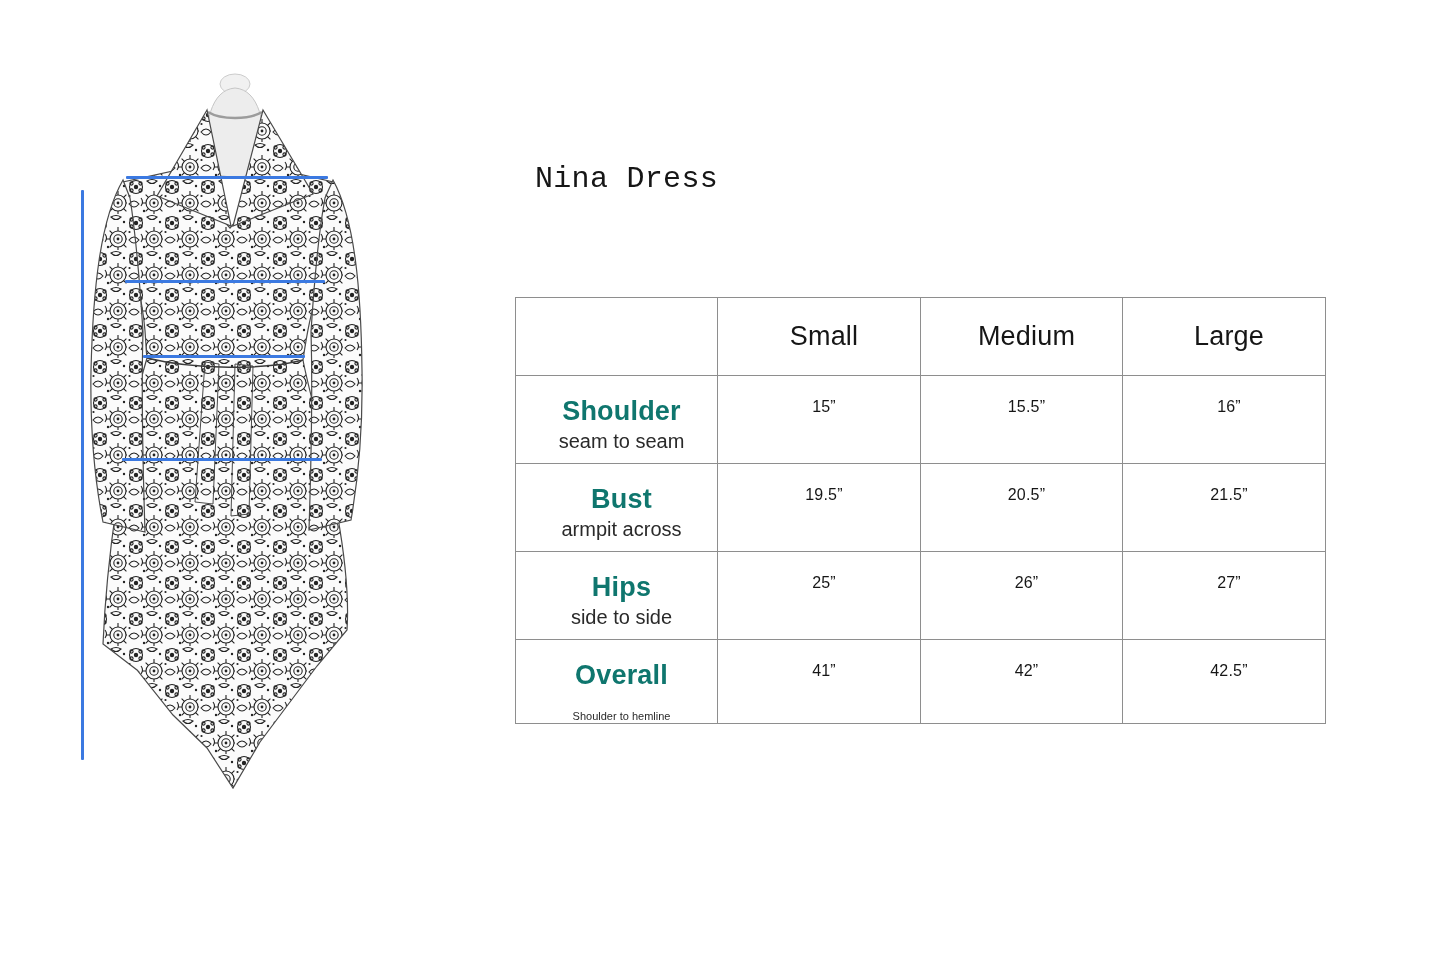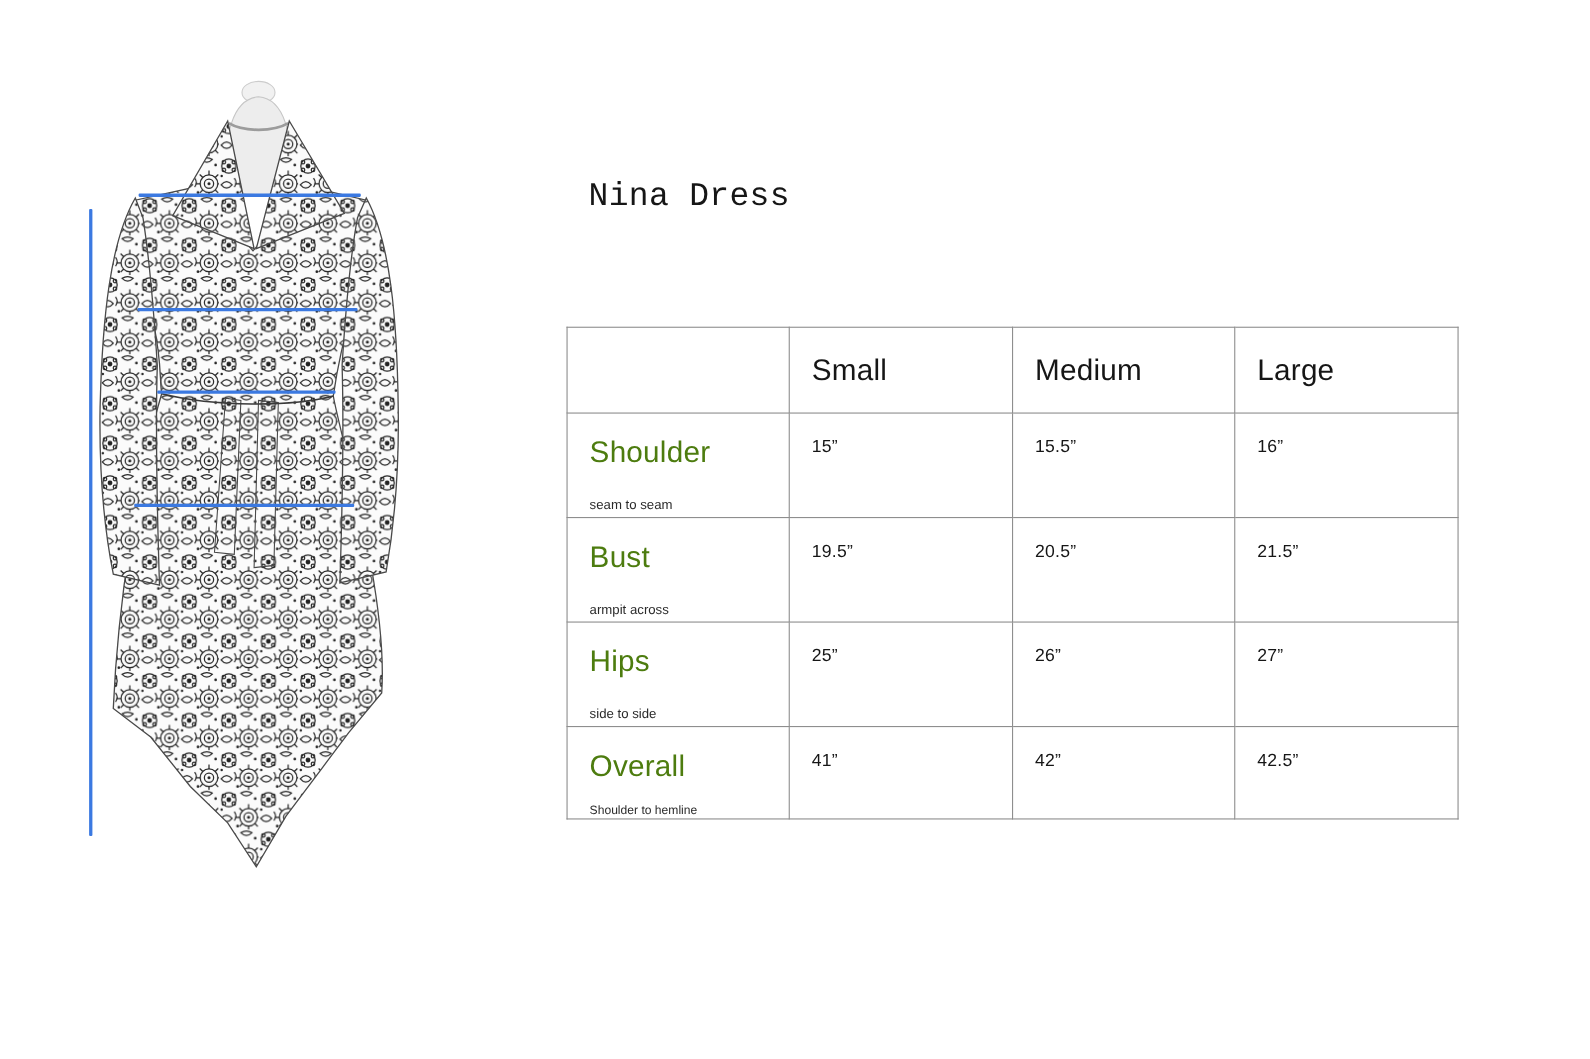--- a/index.html
+++ b/index.html
@@ -38,34 +38,34 @@
     border-collapse:collapse;table-layout:fixed;
     width:810px;
   }
   .size-table col.c0{width:202px;}
   .size-table col.c1{width:203px;}
   .size-table col.c2{width:202px;}
   .size-table col.c3{width:203px;}
   .size-table th,.size-table td{
     border:1px solid #8e8e8e;
     background:#ffffff;
-    text-align:left;
+    text-align:center;
     font-weight:normal;
     padding:0 10px 0 20px;
     box-sizing:border-box;
   }
   .size-table thead th{
     height:78px;vertical-align:middle;
     font-size:27px;letter-spacing:.2px;color:#161616;
   }
   .size-table tbody tr{height:88px;}
   .size-table tbody tr.last{height:82px;}
   .size-table td.label-cell{vertical-align:top;padding-top:18px;}
-  .row-label{font-size:27px;letter-spacing:.2px;color:#4d7c0f;line-height:34px;}
-  .row-sublabel{font-size:12px;color:#2a2a2a;line-height:22px;margin-top:20px;}
+  .row-label{font-size:27px;letter-spacing:.2px;color:#0f766e;line-height:34px;font-weight:bold;}
+  .row-sublabel{font-size:20px;color:#2a2a2a;line-height:22px;margin-top:2px;}
   tr.last .row-sublabel{font-size:11px;line-height:14px;margin-top:17px;}
   .size-table td.value-cell{
     vertical-align:top;padding-top:22px;
     font-size:16px;color:#161616;letter-spacing:.2px;
   }
 </style>
 </head>
 <body>
 
 <div class="figure">

